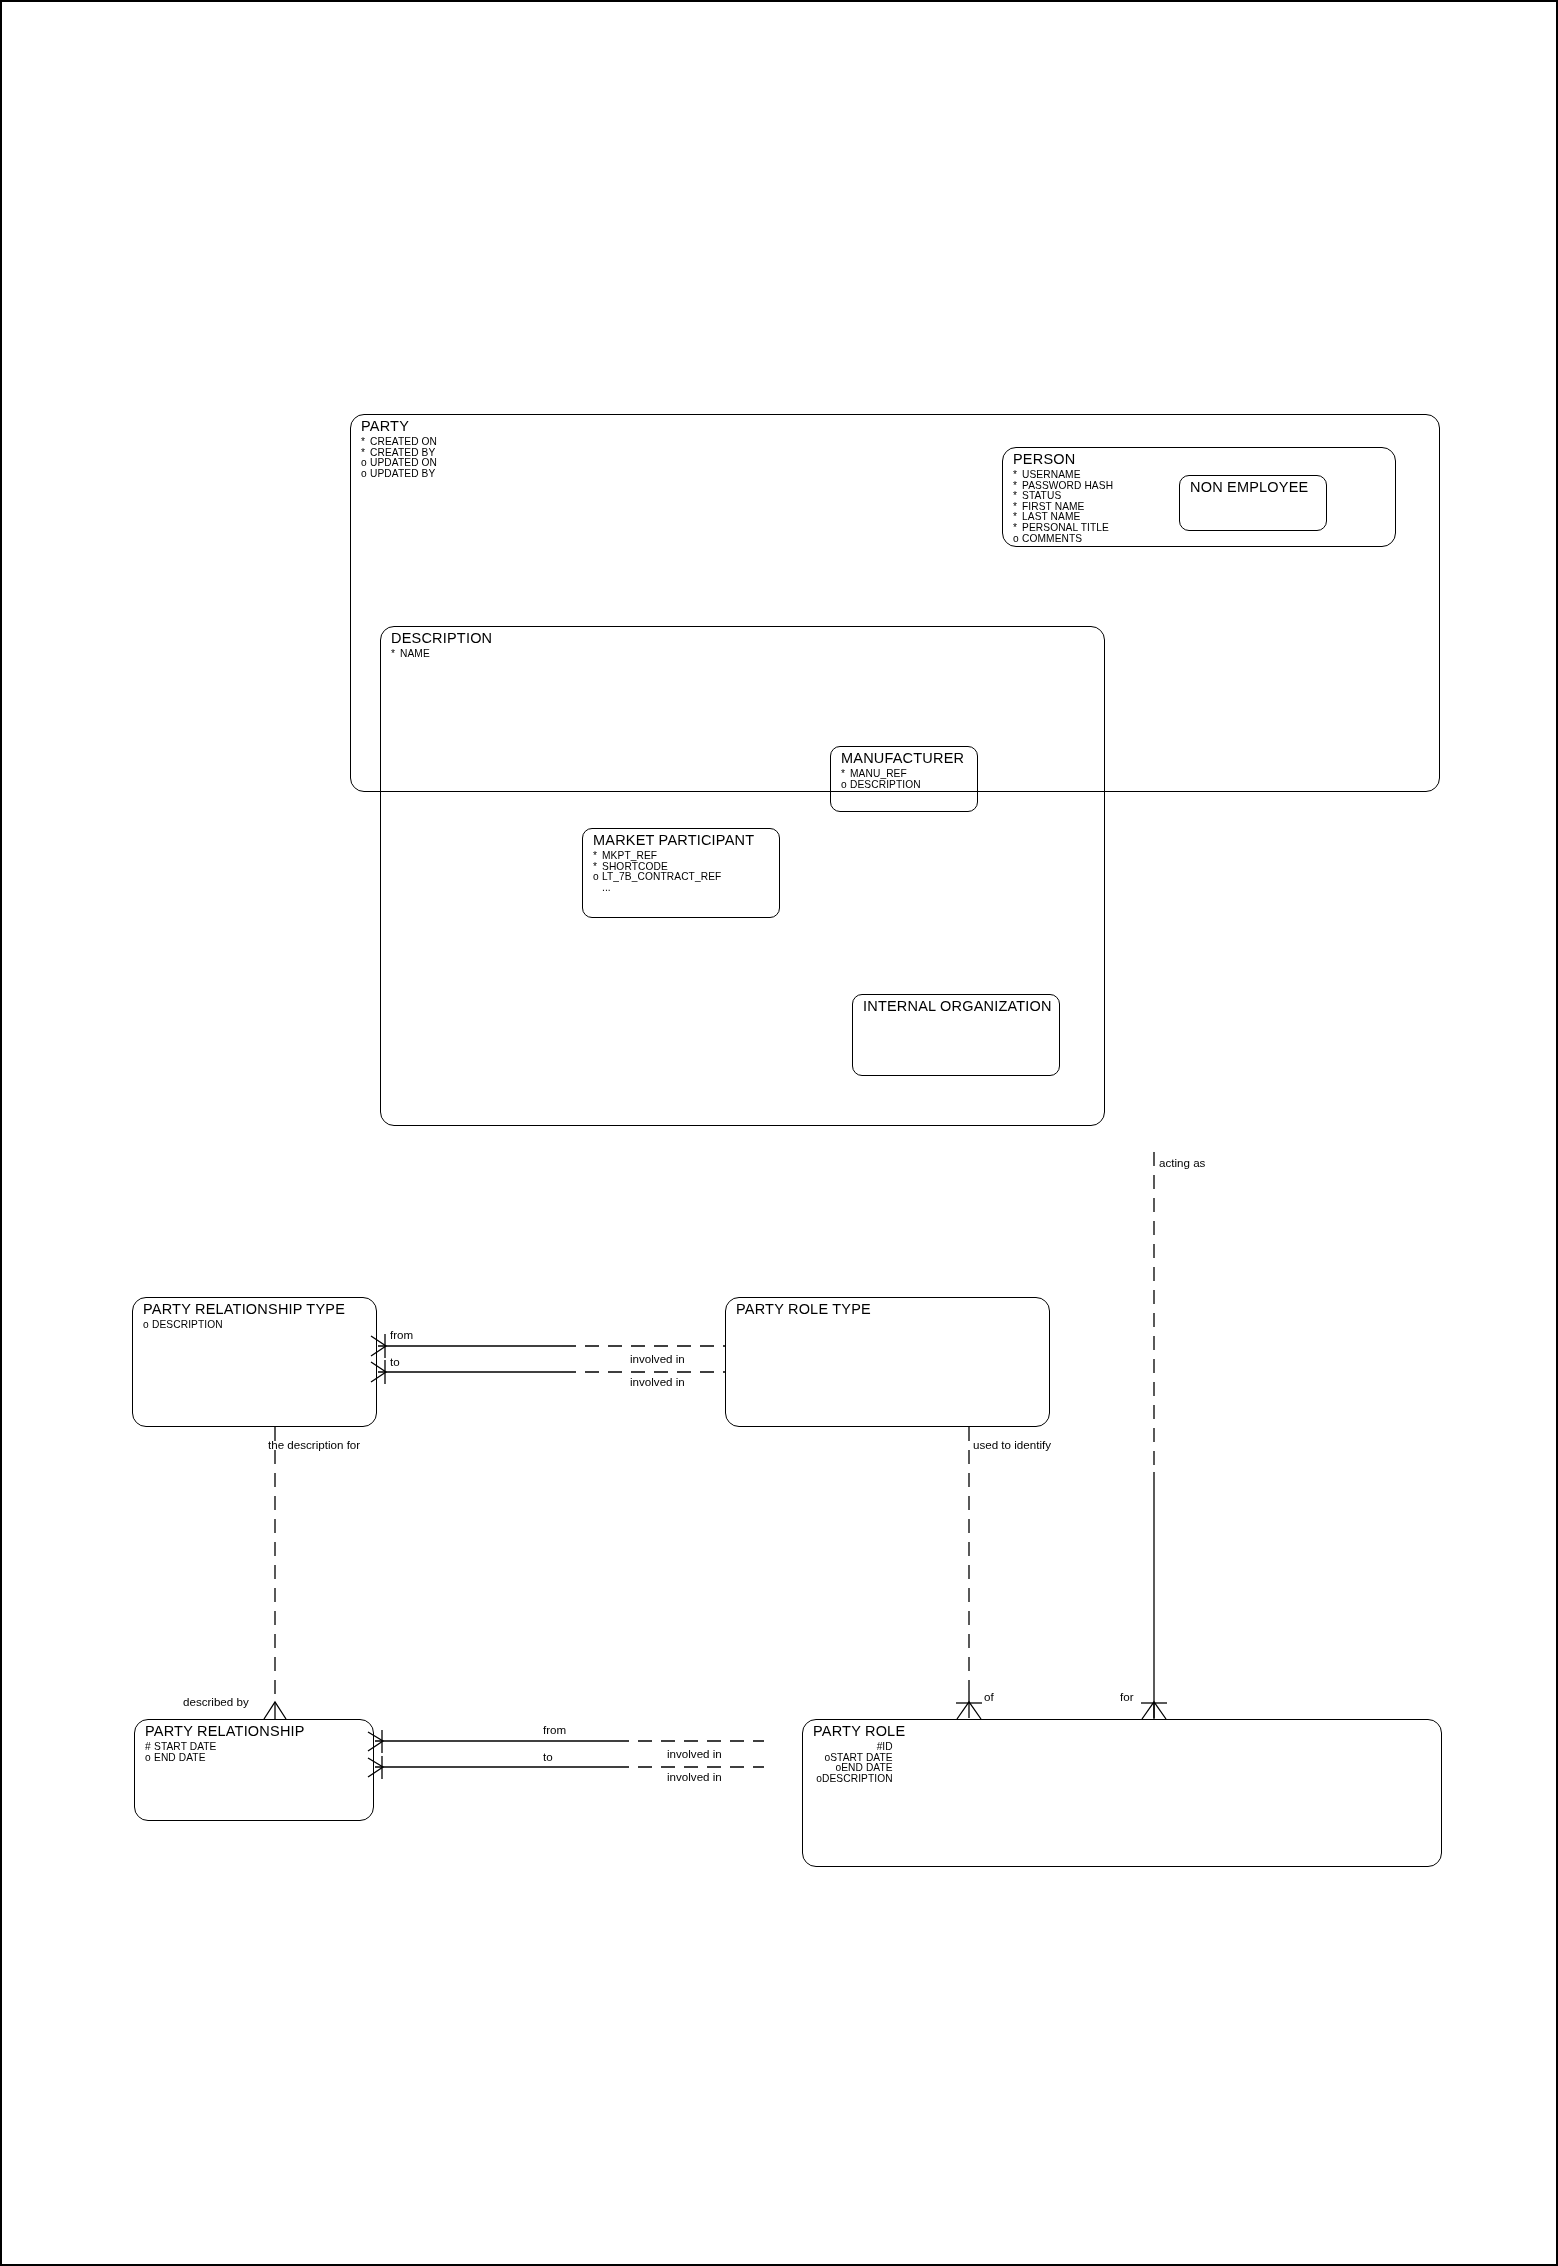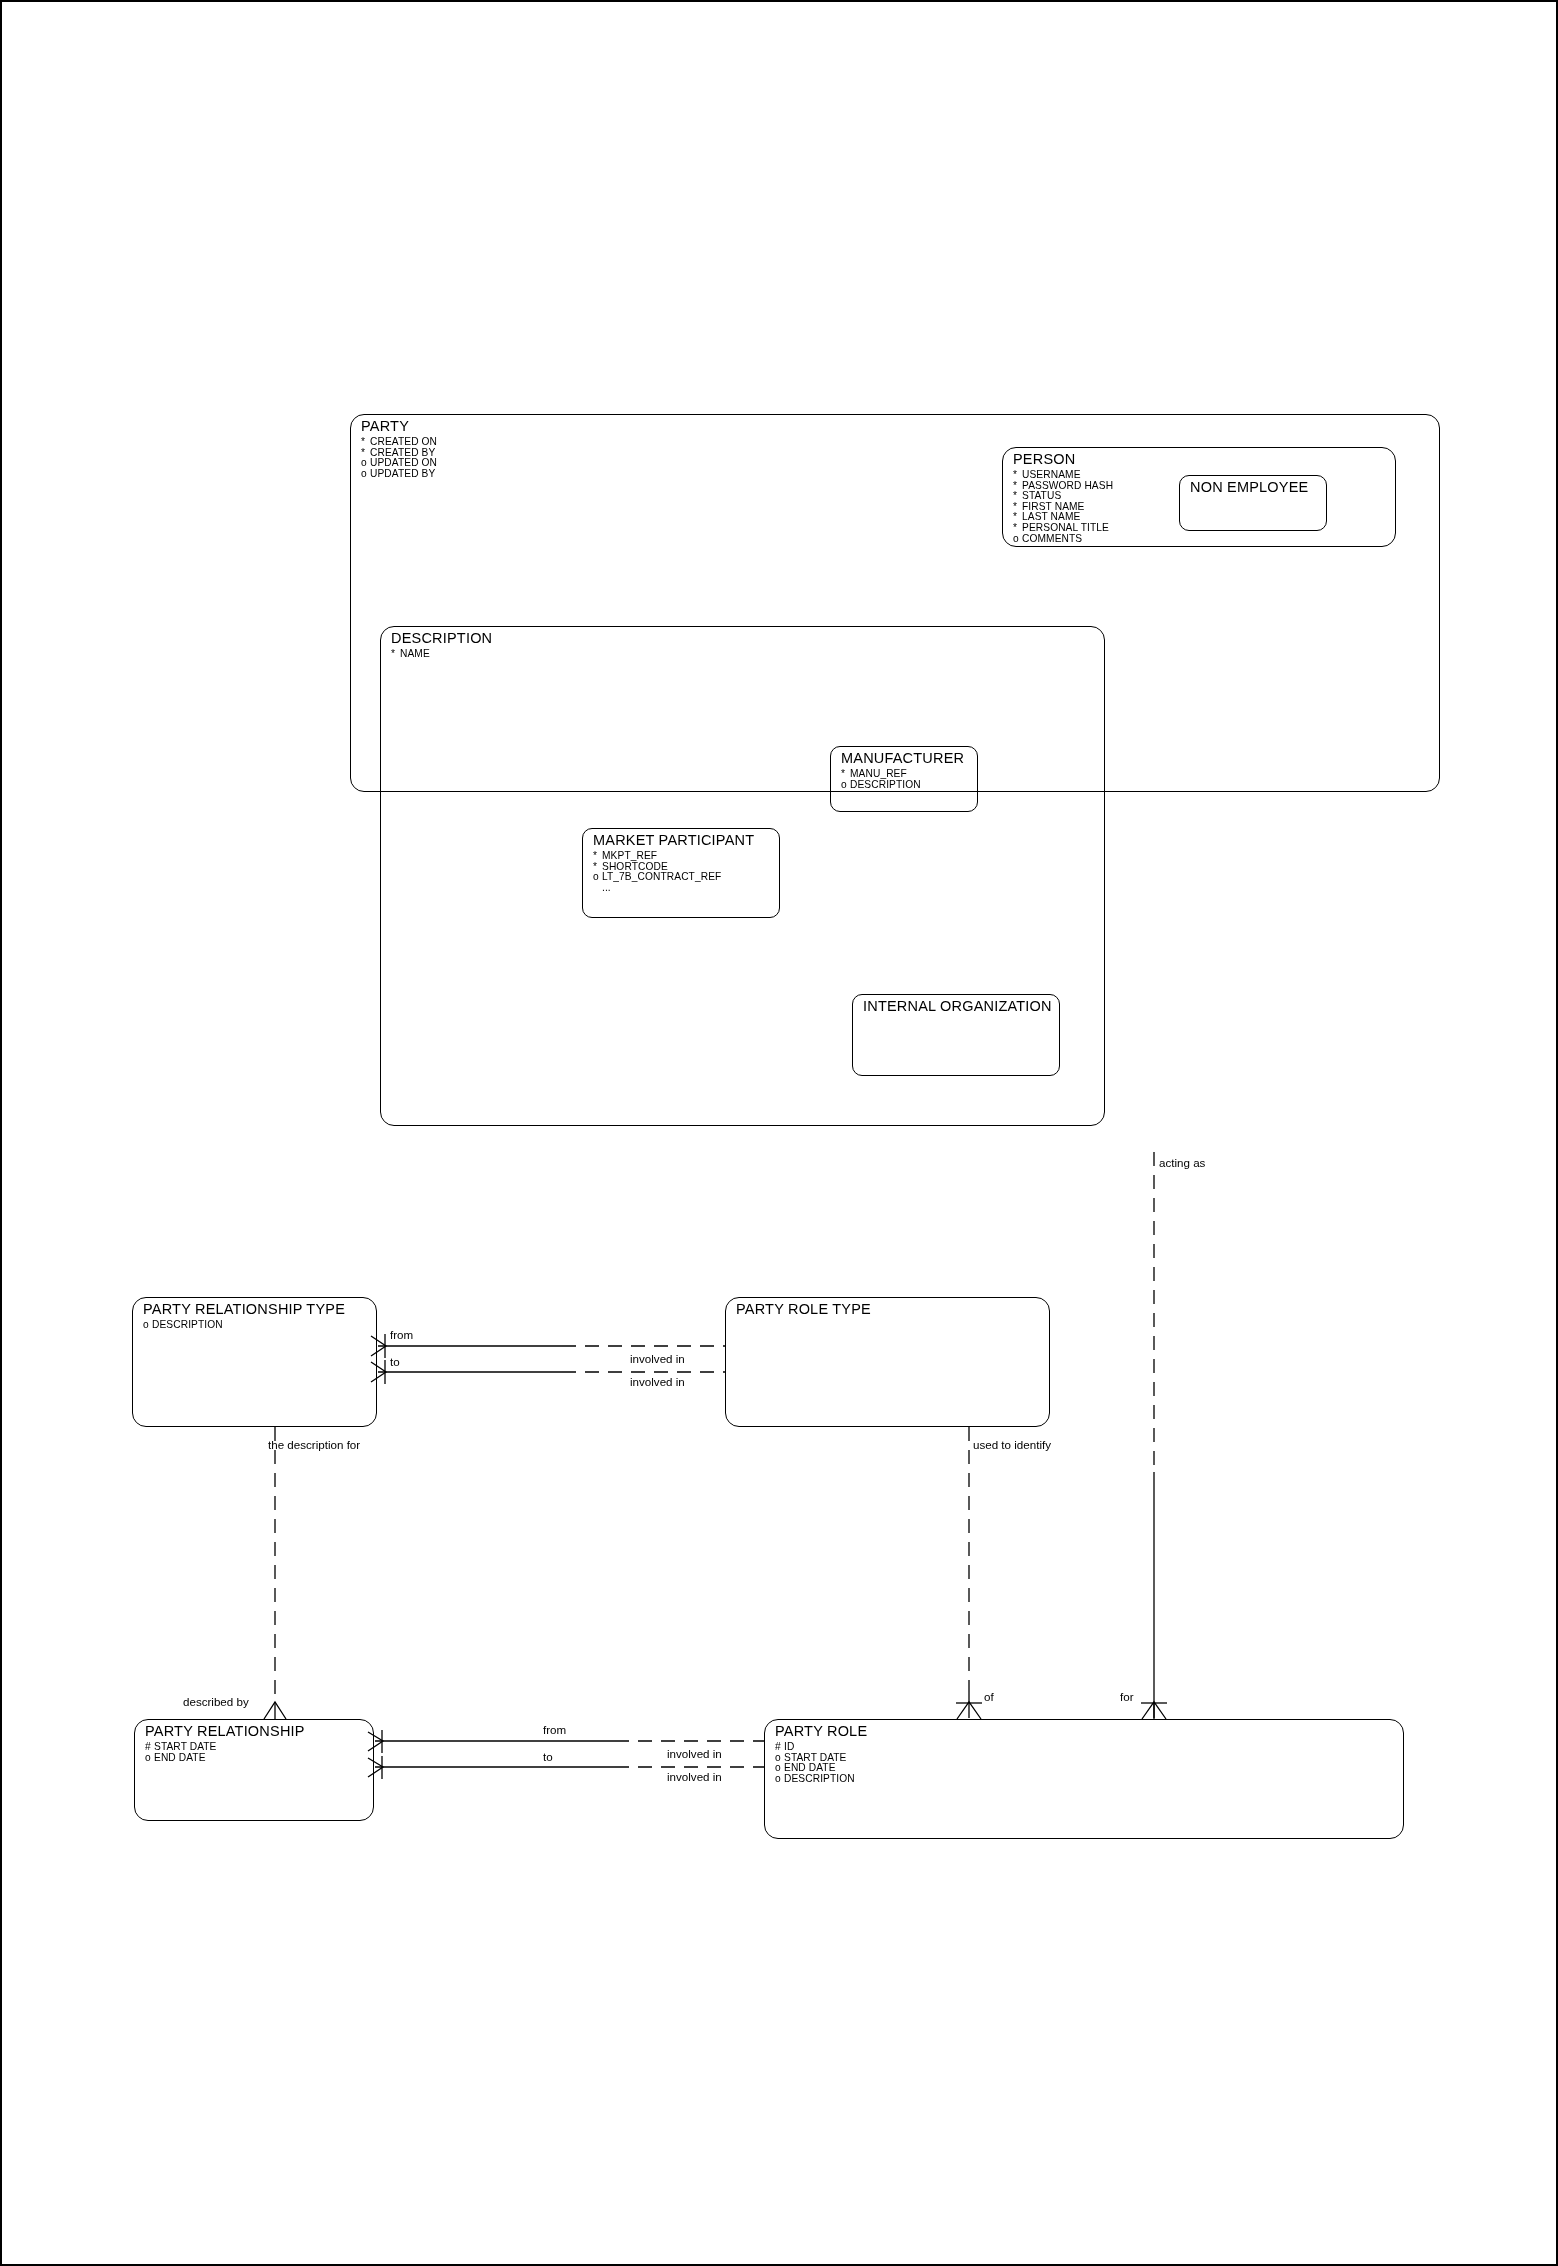--- a/index.html
+++ b/index.html
@@ -151,21 +151,21 @@
   </div>
 
   <div class="ent" style="left:132px; top:1717px; width:240px; height:102px;">
     <div class="ttl">PARTY RELATIONSHIP</div>
     <div class="attrs">
       <span class="row"><span class="mk">#</span><span class="nm">START DATE</span></span>
       <span class="row"><span class="mk">o</span><span class="nm">END DATE</span></span>
     </div>
   </div>
 
-  <div class="ent" style="left:762px; top:1717px; width:640px; height:120px;">
+  <div class="ent" style="left:800px; top:1717px; width:640px; height:148px;text-align:right;">
     <div class="ttl">PARTY ROLE</div>
     <div class="attrs">
       <span class="row"><span class="mk">#</span><span class="nm">ID</span></span>
       <span class="row"><span class="mk">o</span><span class="nm">START DATE</span></span>
       <span class="row"><span class="mk">o</span><span class="nm">END DATE</span></span>
       <span class="row"><span class="mk">o</span><span class="nm">DESCRIPTION</span></span>
     </div>
   </div>
 
   <div class="lbl" style="left:1157px; top:1155px;">acting as</div>

